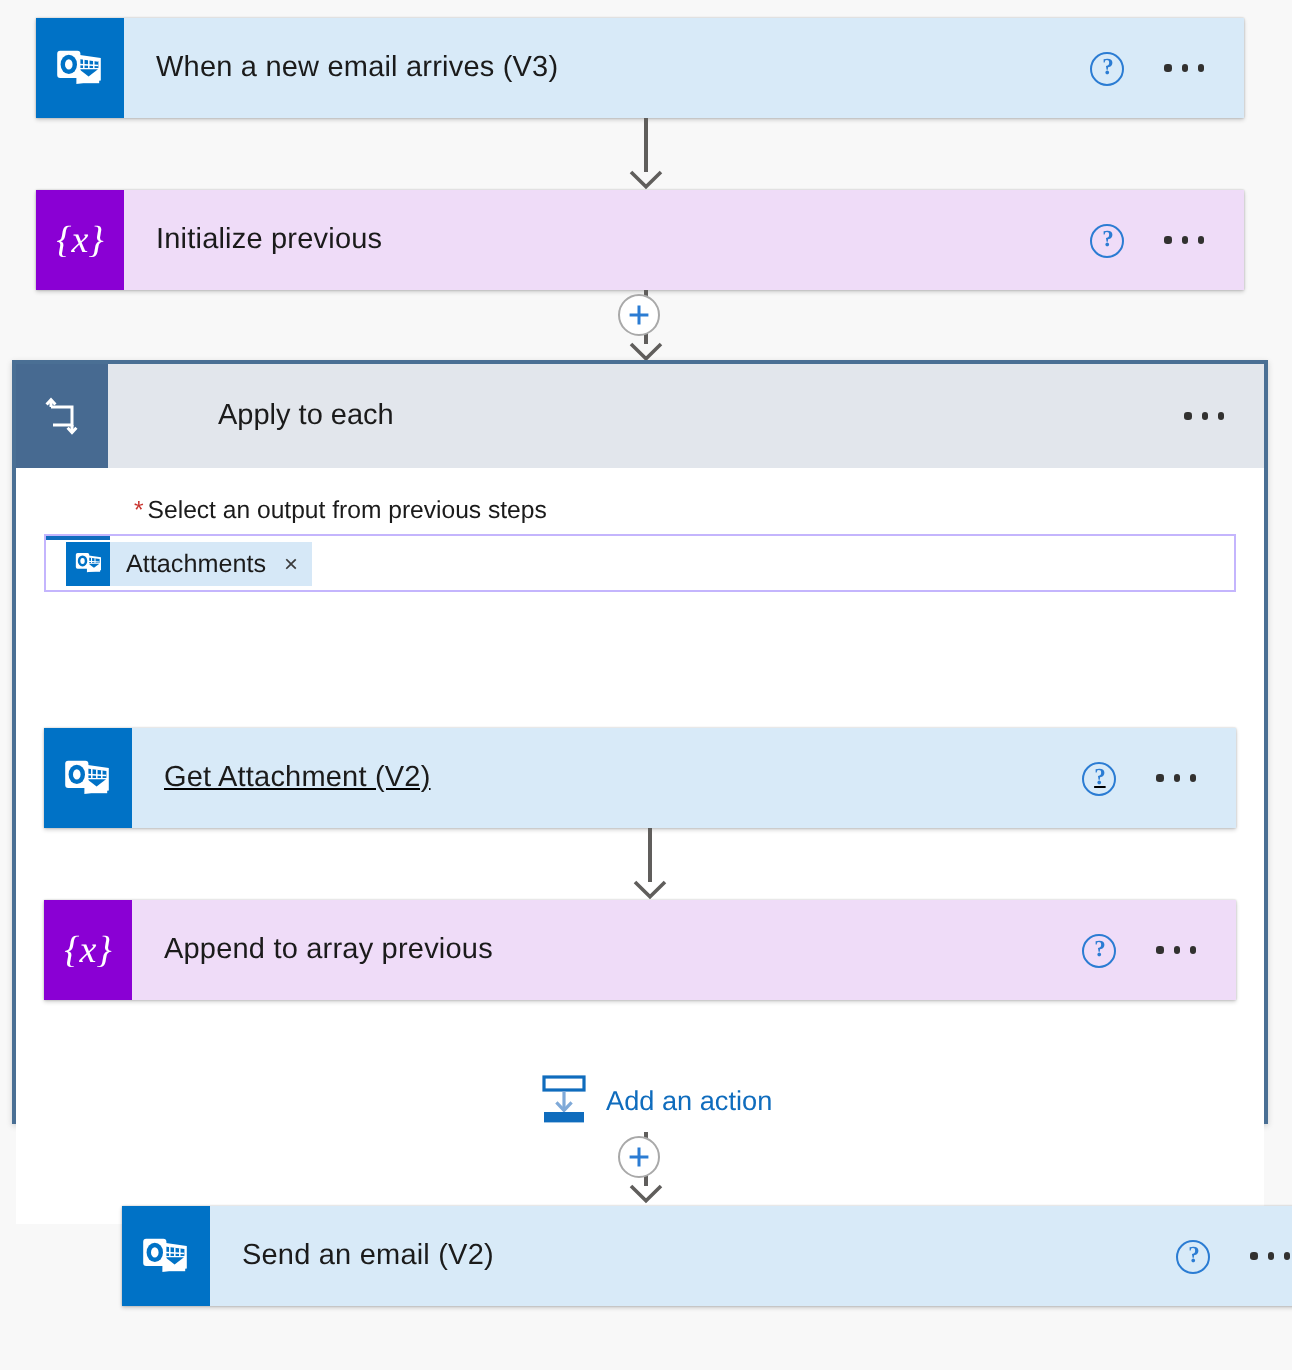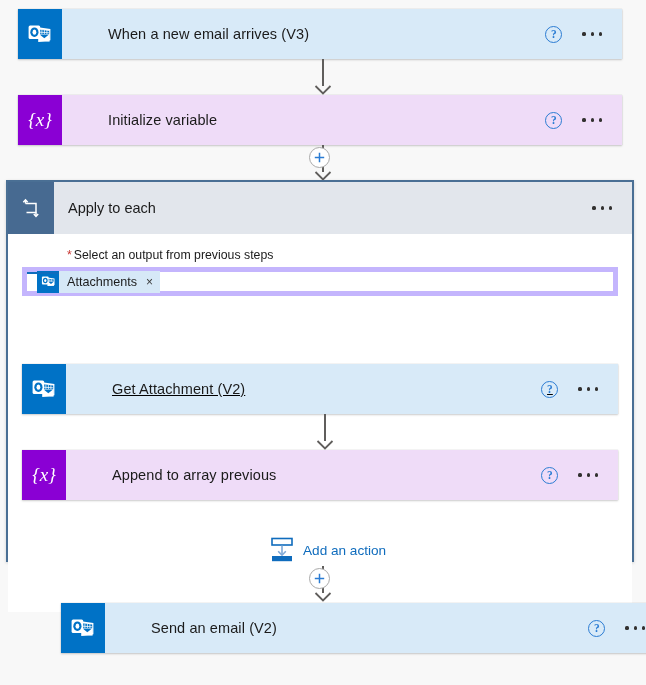--- a/index.html
+++ b/index.html
@@ -37,21 +37,21 @@
     align-items: center;
     justify-content: center;
   }
   .icon-outlook { background: #0072c6; }
   .icon-variable { background: #8a00d4; }
 
   .card-title {
     flex: 1;
     display: flex;
     align-items: center;
-    padding-left: 46px;
+    padding-left: 16px;
     font-size: 14.5px;
     color: #1b1b1b;
     letter-spacing: .1px;
     white-space: nowrap;
   }
 
   .card-actions {
     display: flex;
     align-items: center;
     gap: 20px;
@@ -124,20 +124,21 @@
     position: absolute;
     border: 2px solid #4a6f94;
     background: #ffffff;
     box-shadow: 0 1px 3px rgba(0,0,0,0.16);
   }
   .scope-header {
     height: 52px;
     display: flex;
     align-items: stretch;
     background: #e2e6ec;
+    gap: 41px;
   }
   .scope-icon {
     width: 46px; min-width: 46px;
     background: #476a91;
     display: flex;
     align-items: center;
     justify-content: center;
   }
   .scope-title {
     flex: 1;
@@ -157,21 +158,21 @@
   .field-label {
     position: absolute;
     font-size: 12.3px;
     color: #1b1b1b;
     white-space: nowrap;
   }
   .req-star { color: #c8342f; margin-right: 2px; }
 
   .token-input {
     position: absolute;
-    border: 5px solid #c4b5fd;
+    border: 1px solid #c4b5fd;
     background: #ffffff;
     display: flex;
     align-items: center;
     padding-left: 10px;
     cursor: text;
   }
   .token-accent {
     position: absolute;
     left: 0; top: 0;
     width: 32px; height: 2px;
@@ -256,21 +257,21 @@
       <path d="M1.5 1 L9 8.4 L16.5 1" fill="none" stroke="#605e5c" stroke-width="1.8"></path>
     </svg>
   </div>
 
   <div class="card lilac" style="left:18px; top:95px; width:604px;">
     <div class="card-icon icon-variable">
       <svg class="glyph" width="32" height="26" viewBox="0 0 32 26" aria-hidden="true">
         <text x="16" y="19" text-anchor="middle" fill="#ffffff" font-family="'Liberation Serif', serif" font-size="19" font-style="italic">{x}</text>
       </svg>
     </div>
-    <div class="card-title">Initialize variable</div>
+    <div class="card-title">Initialize previous</div>
     <div class="card-actions">
       <div class="help-icon">?</div>
       <div class="kebab">
         <i></i>
           <i></i>
           <i></i>
       </div>
     </div>
   </div>
 

